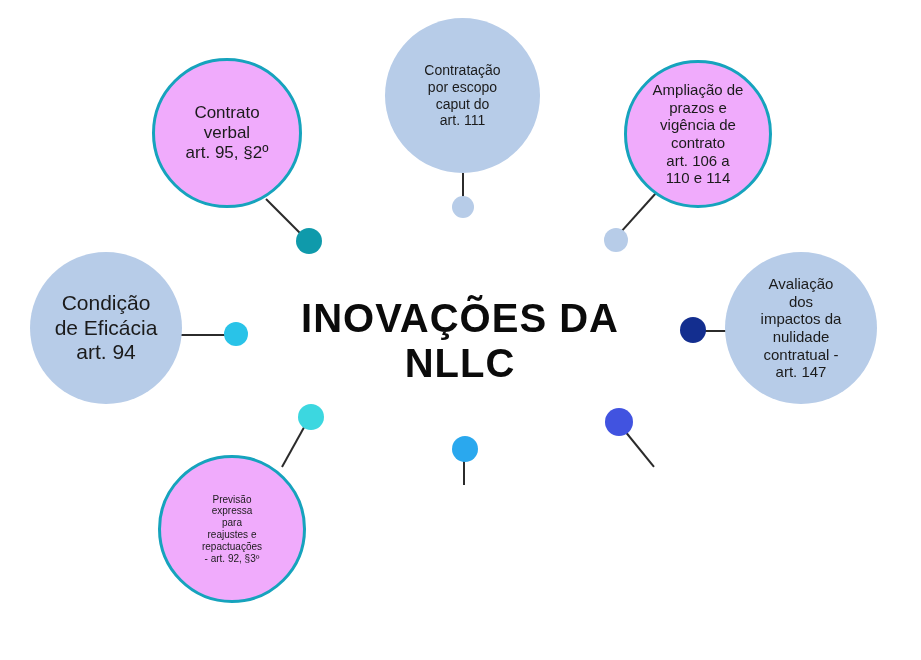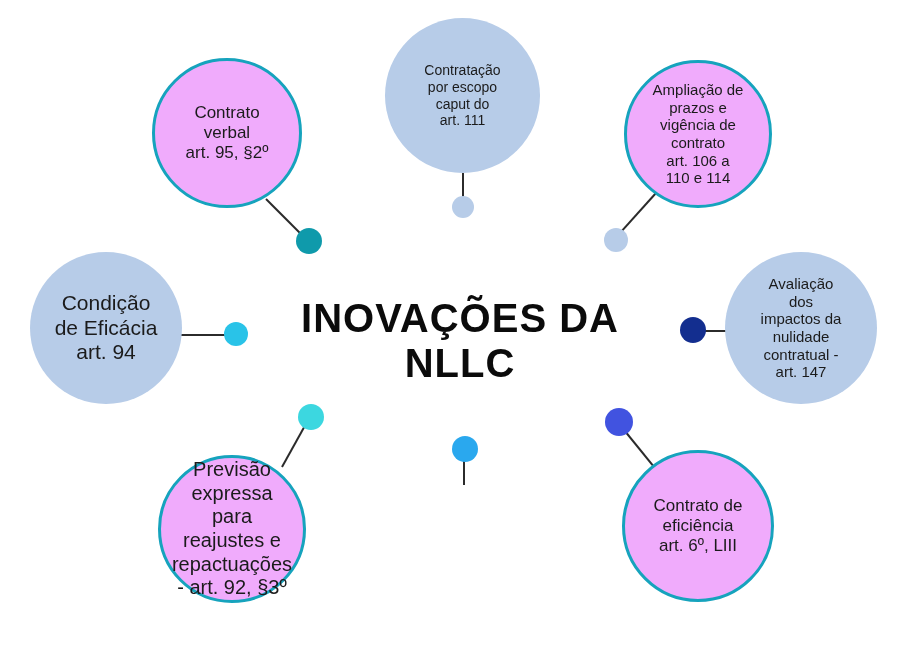--- a/index.html
+++ b/index.html
@@ -108,32 +108,27 @@
     <span class="label">Avaliação
 dos
 impactos da
 nulidade
 contratual -
 art. 147</span>
   </div>
 
   <div class="connector" style="left:620px; top:424px; width:54px; transform:rotate(51deg);"></div>
   <div class="dot" style="left:605px; top:408px; width:28px; height:28px; background:#4153e0;"></div>
-  <div class="bubble outlined" style="left:622px; top:450px; width:152px; height:152px; font-size:17px;">
-    <span class="label">Contrato de
-eficiência
-art. 6º, LIII</span>
-  </div>
 
   <div class="connector" style="left:464px; top:460px; width:24px; transform:rotate(90deg);"></div>
   <div class="dot" style="left:452px; top:436px; width:26px; height:26px; background:#2aa8ee;"></div>
 
   <div class="connector" style="left:282px; top:466px; width:53px; transform:rotate(-61deg);"></div>
   <div class="dot" style="left:298px; top:404px; width:26px; height:26px; background:#3cd7e0;"></div>
-  <div class="bubble outlined" style="left:158px; top:455px; width:148px; height:148px; font-size:20px;">
+  <div class="bubble outlined" style="left:158px; top:455px; width:148px; height:148px; font-size:10px;">
     <span class="label">Previsão
 expressa
 para
 reajustes e
 repactuações
 - art. 92, §3º</span>
   </div>
 
   <div class="connector" style="left:178px; top:334px; width:56px;"></div>
   <div class="dot" style="left:224px; top:322px; width:24px; height:24px; background:#29c3e8;"></div>

